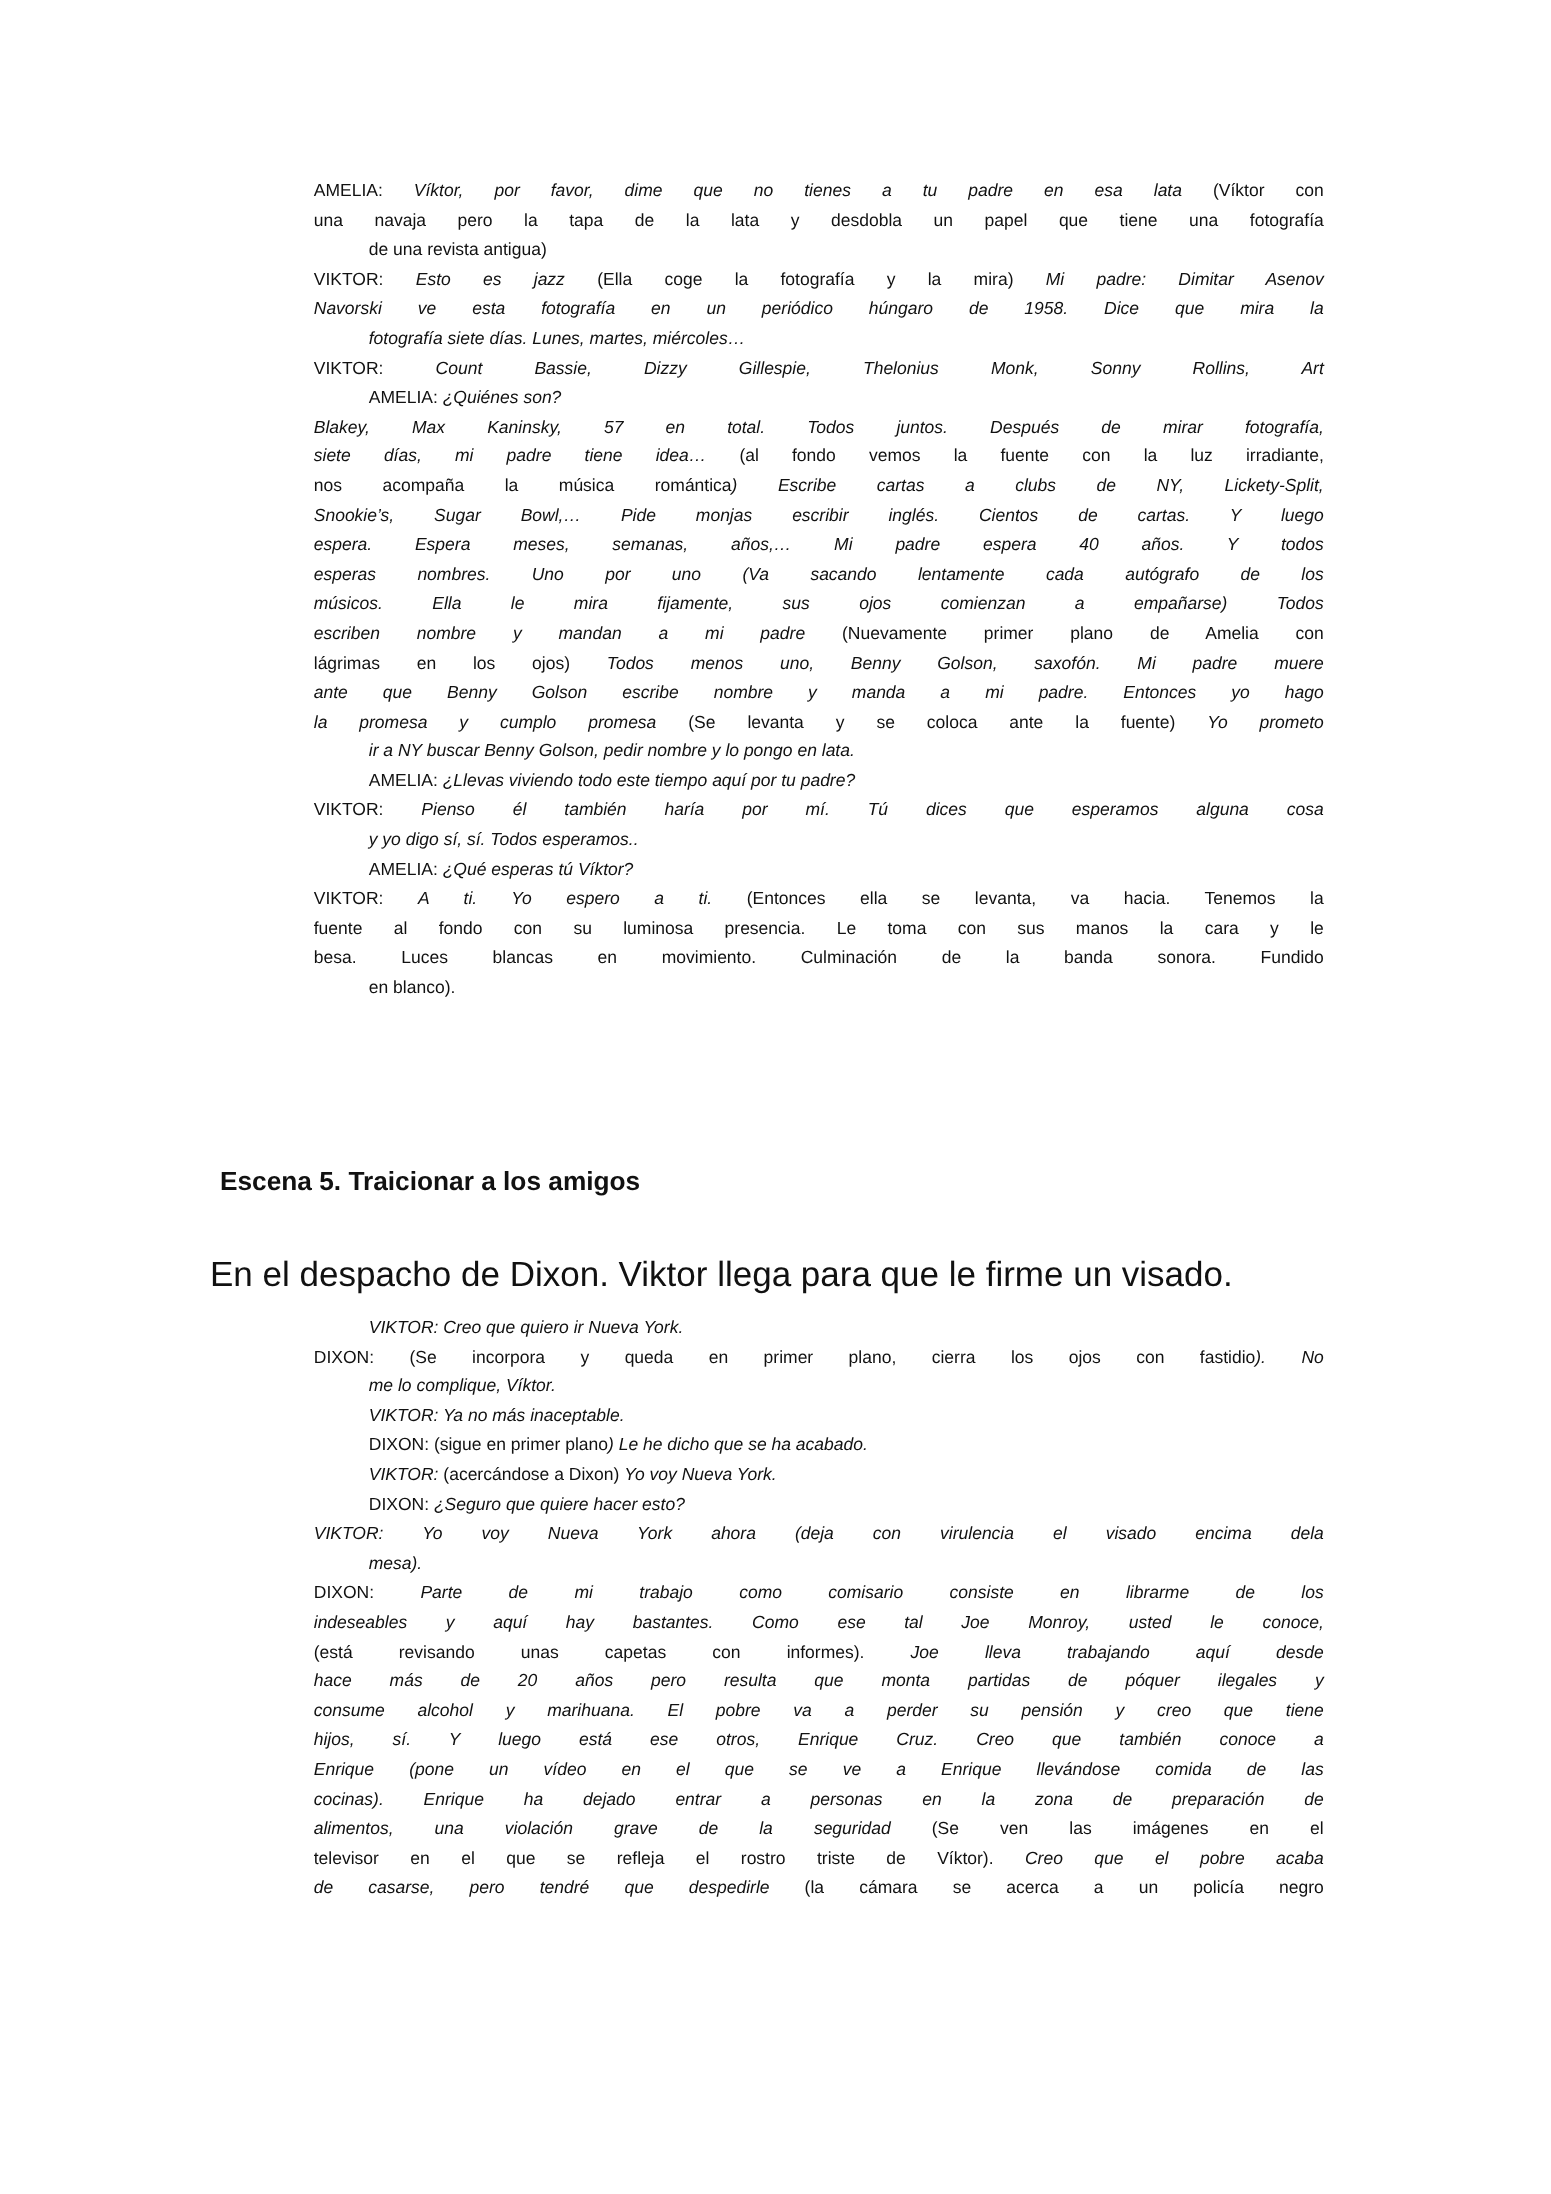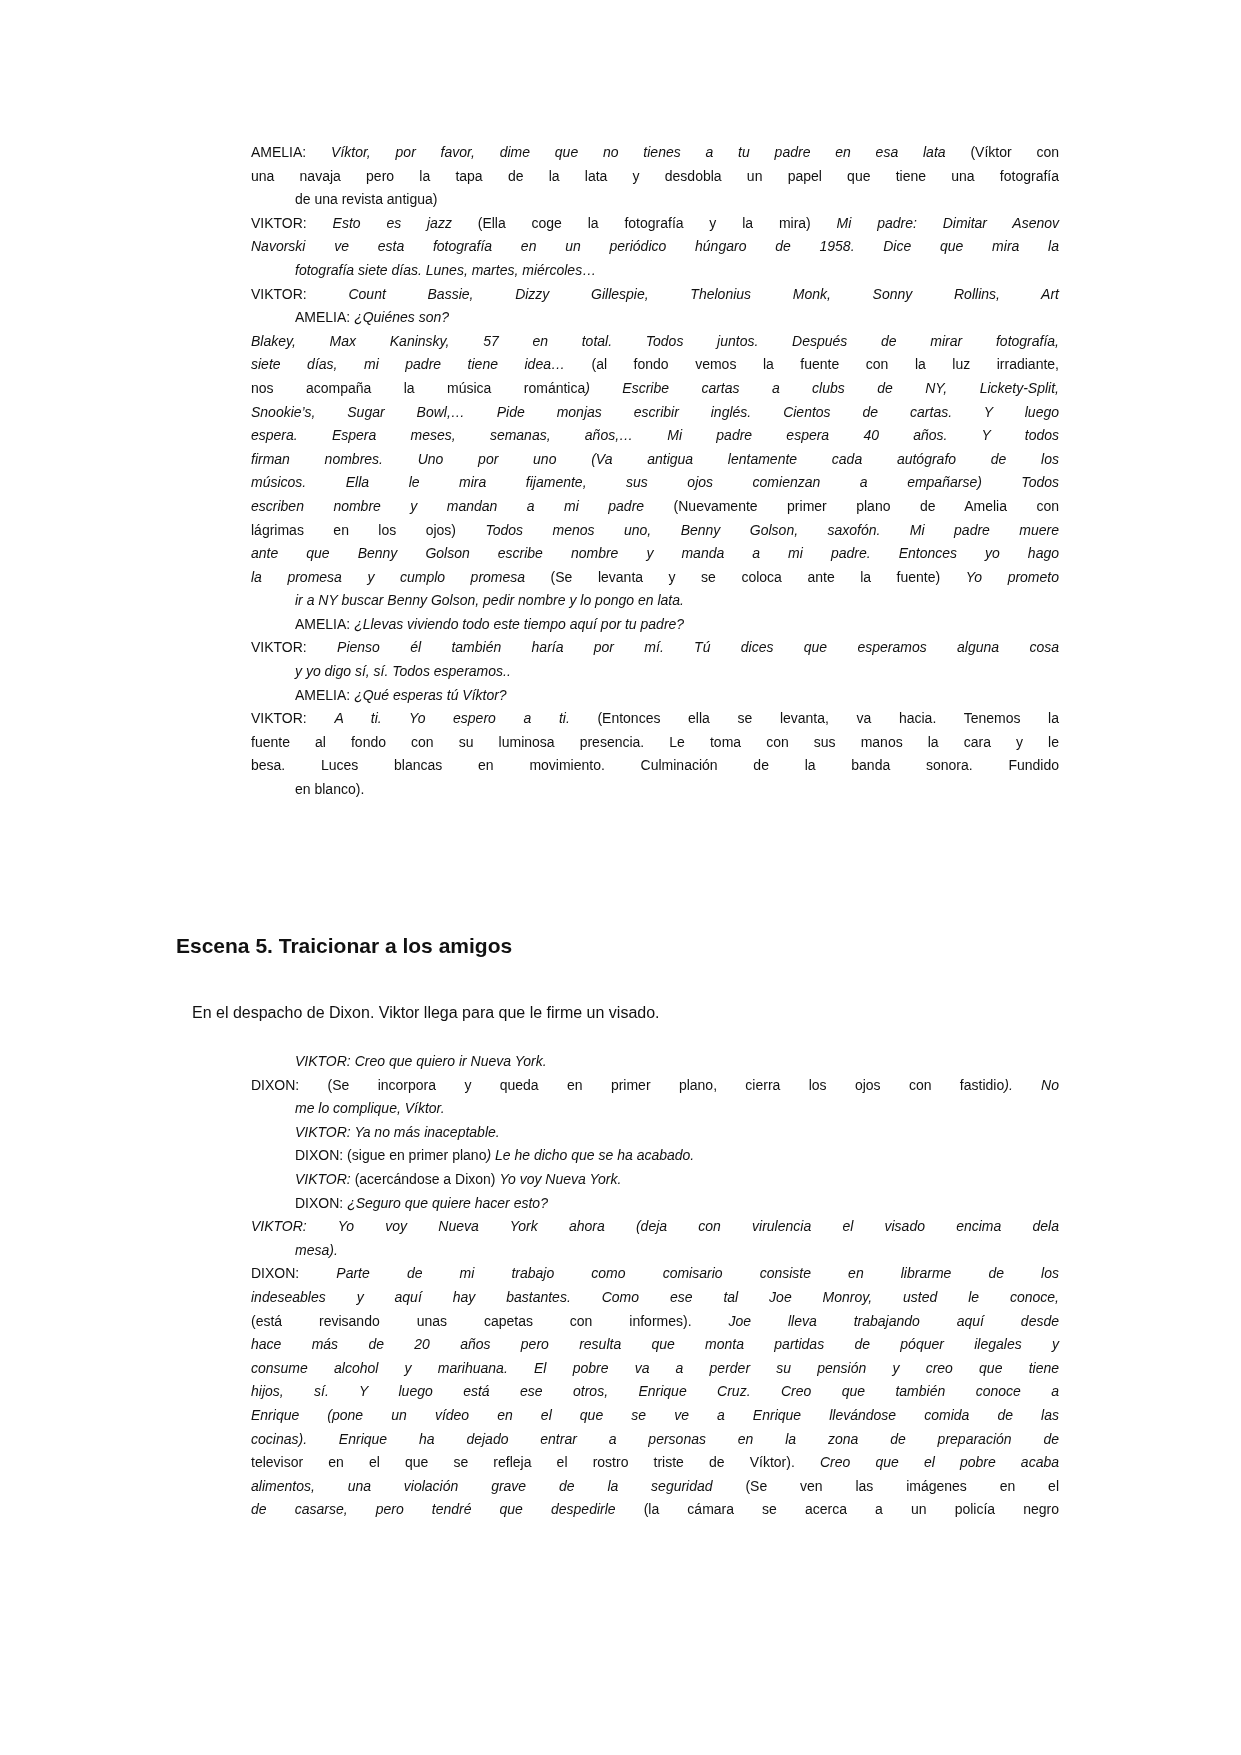--- a/index.html
+++ b/index.html
@@ -4,41 +4,41 @@
 <style>
   html, body { margin:0; padding:0; background:#ffffff; }
   body { width:1241px; height:1755px; position:relative; overflow:hidden;
          font-family:"Liberation Sans", sans-serif; color:#111; }
   .page { position:absolute; left:0; top:0; width:1241px; height:1755px; }
   .block { position:absolute; left:251px; width:808px; font-size:14px; line-height:23.6px; }
   .line { display:block; height:23.6px; white-space:nowrap; text-align:justify; text-align-last:justify; }
   .line.last { text-align-last:left;margin-left:44px; }
   .i { font-style:italic; }
   .heading { position:absolute; left:176px; top:934px; font-size:21px; font-weight:bold; }
-  .intro { position:absolute; left:192px; top:1004px; font-size:16px; }
+  .intro { position:absolute; left:168px; top:1004px; font-size:28px; }
 </style>
 </head>
 <body>
 
 <div class="page">
   <div class="block" id="sec1" style="top:141px;">
       <span class="line"><span>AMELIA: </span><span class="i">Víktor, por favor, dime que no tienes a tu padre en esa lata</span><span> (Víktor con</span></span>
       <span class="line"><span>una navaja pero la tapa de la lata y desdobla un papel que tiene una fotografía</span></span>
       <span class="line last"><span>de una revista antigua)</span></span>
       <span class="line"><span>VIKTOR: </span><span class="i">Esto es jazz</span><span> (Ella coge la fotografía y la mira) </span><span class="i">Mi padre: Dimitar Asenov</span></span>
       <span class="line"><span class="i">Navorski ve esta fotografía en un periódico húngaro de 1958. Dice que mira la</span></span>
       <span class="line last"><span class="i">fotografía siete días. Lunes, martes, miércoles…</span></span>
       <span class="line"><span>VIKTOR: </span><span class="i">Count Bassie, Dizzy Gillespie, Thelonius Monk, Sonny Rollins, Art</span></span>
       <span class="line last"><span>AMELIA: </span><span class="i">¿Quiénes son?</span></span>
       <span class="line"><span class="i">Blakey, Max Kaninsky, 57 en total. Todos juntos. Después de mirar fotografía,</span></span>
       <span class="line"><span class="i">siete días, mi padre tiene idea…</span><span> (al fondo vemos la fuente con la luz irradiante,</span></span>
       <span class="line"><span>nos acompaña la música romántica</span><span class="i">) Escribe cartas a clubs de NY, Lickety-Split,</span></span>
       <span class="line"><span class="i">Snookie’s, Sugar Bowl,… Pide monjas escribir inglés. Cientos de cartas. Y luego</span></span>
       <span class="line"><span class="i">espera. Espera meses, semanas, años,… Mi padre espera 40 años. Y todos</span></span>
-      <span class="line"><span class="i">firman nombres. Uno por uno (Va antigua lentamente cada autógrafo de los</span></span>
+      <span class="line"><span class="i">esperas nombres. Uno por uno (Va sacando lentamente cada autógrafo de los</span></span>
       <span class="line"><span class="i">músicos. Ella le mira fijamente, sus ojos comienzan a empañarse) Todos</span></span>
       <span class="line"><span class="i">escriben nombre y mandan a mi padre</span><span> (Nuevamente primer plano de Amelia con</span></span>
       <span class="line"><span>lágrimas en los ojos) </span><span class="i">Todos menos uno, Benny Golson, saxofón. Mi padre muere</span></span>
       <span class="line"><span class="i">ante que Benny Golson escribe nombre y manda a mi padre. Entonces yo hago</span></span>
       <span class="line"><span class="i">la promesa y cumplo promesa</span><span> (Se levanta y se coloca ante la fuente) </span><span class="i">Yo prometo</span></span>
       <span class="line last"><span class="i">ir a NY buscar Benny Golson, pedir nombre y lo pongo en lata.</span></span>
       <span class="line last"><span>AMELIA: </span><span class="i">¿Llevas viviendo todo este tiempo aquí por tu padre?</span></span>
       <span class="line"><span>VIKTOR: </span><span class="i">Pienso él también haría por mí. Tú dices que esperamos alguna cosa</span></span>
       <span class="line last"><span class="i">y yo digo sí, sí. Todos esperamos..</span></span>
       <span class="line last"><span>AMELIA: </span><span class="i">¿Qué esperas tú Víktor?</span></span>
@@ -60,17 +60,17 @@
       <span class="line"><span class="i">VIKTOR: Yo voy Nueva York ahora (deja con virulencia el visado encima dela</span></span>
       <span class="line last"><span class="i">mesa).</span></span>
       <span class="line"><span>DIXON: </span><span class="i">Parte de mi trabajo como comisario consiste en librarme de los</span></span>
       <span class="line"><span class="i">indeseables y aquí hay bastantes. Como ese tal Joe Monroy, usted le conoce,</span></span>
       <span class="line"><span>(está revisando unas capetas con informes). </span><span class="i">Joe lleva trabajando aquí desde</span></span>
       <span class="line"><span class="i">hace más de 20 años pero resulta que monta partidas de póquer ilegales y</span></span>
       <span class="line"><span class="i">consume alcohol y marihuana. El pobre va a perder su pensión y creo que tiene</span></span>
       <span class="line"><span class="i">hijos, sí. Y luego está ese otros, Enrique Cruz. Creo que también conoce a</span></span>
       <span class="line"><span class="i">Enrique (pone un vídeo en el que se ve a Enrique llevándose comida de las</span></span>
       <span class="line"><span class="i">cocinas).  Enrique ha dejado entrar a personas en la zona de preparación de</span></span>
+      <span class="line"><span class="i">alimentos, una violación grave de la seguridad</span><span> (Se ven las imágenes en el</span></span>
       <span class="line"><span>televisor en el que se refleja el rostro triste de Víktor). </span><span class="i">Creo que el pobre acaba</span></span>
-      <span class="line"><span class="i">alimentos, una violación grave de la seguridad</span><span> (Se ven las imágenes en el</span></span>
       <span class="line"><span class="i">de casarse, pero tendré que despedirle</span><span> (la cámara se acerca a un policía negro</span></span>
     </div>
 </div>
 
 </body></html>

